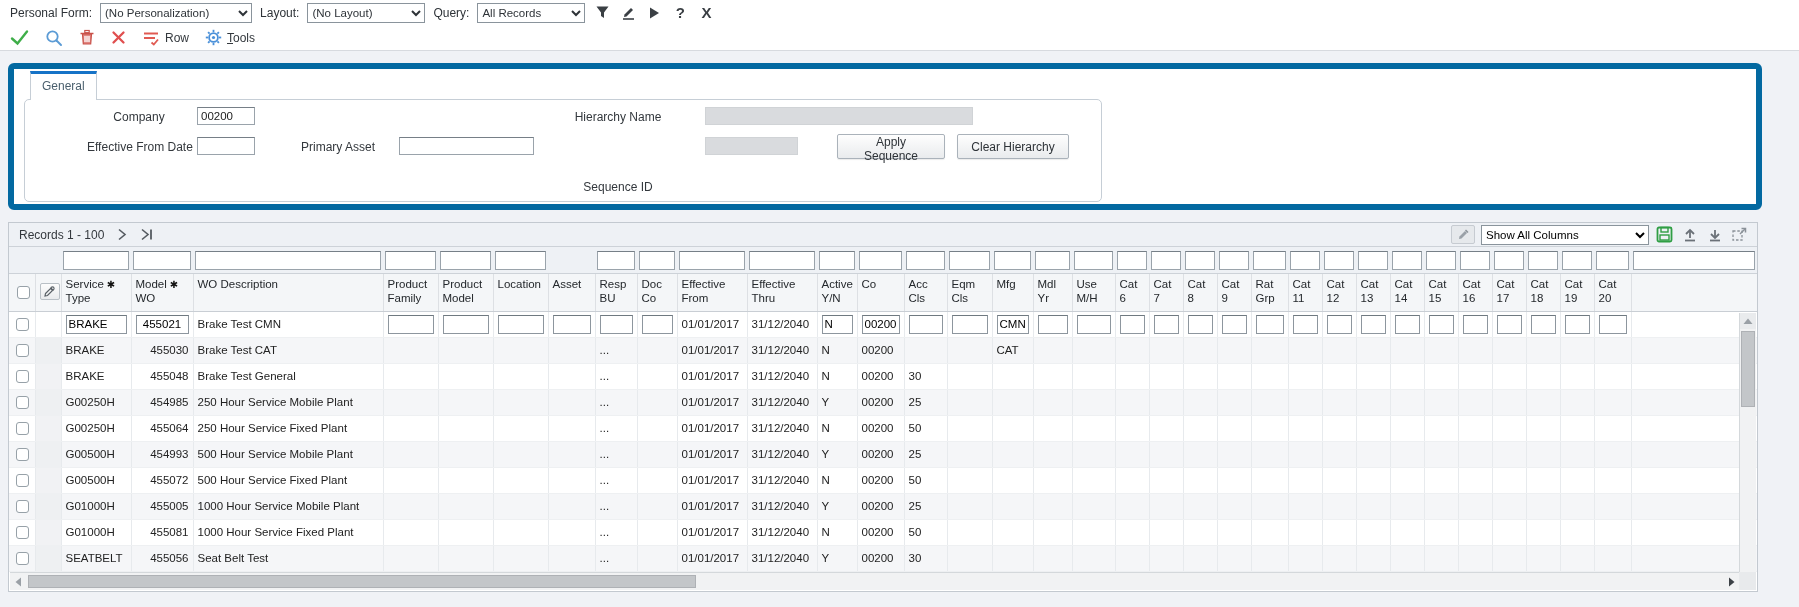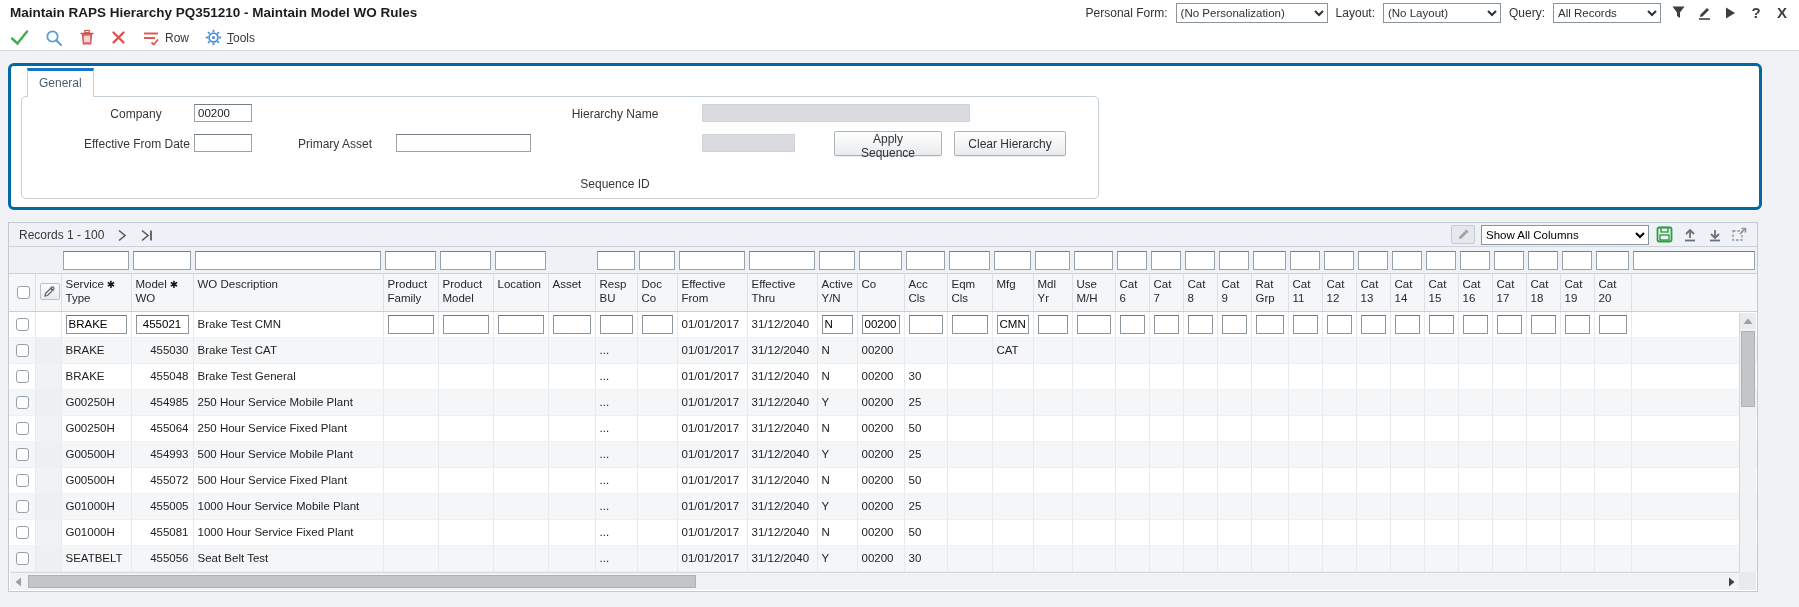--- a/index.html
+++ b/index.html
@@ -35,21 +35,21 @@
     display:flex; padding:0 10px; gap:16px;
   }
   .tool { display:inline-flex; align-items:center; gap:5px; cursor:pointer; }
   .tool-label { font-size:12px; color:#33383d; }
   .uline { text-decoration:underline; }
   
   .content { position:absolute; top:52px; left:0; right:0; bottom:0; background:#f0f2f6; }
   
   .form-panel {
     position:absolute; left:8px; top:11px; width:1754px; height:147px;
-    background:#fff; border:3px solid #0369a1; border-radius:6px;
+    background:#fff; border:6px solid #0369a1; border-radius:6px;
   }
   .tab-strip { position:absolute; left:16px; top:0; height:30px; display:flex; align-items:flex-end; z-index:3; }
   .tab-active {
     background:#fff; border:1px solid #c6ced6; border-bottom:none;
     border-top:3px solid #1673c7;
     padding:5px 11px 7px; font-size:12px; color:#4a5f6d; position:relative; top:1px;
     cursor:default;
   }
   .tab-inactive {
     padding:8px 13px 7px; font-size:12px; font-weight:bold; color:#1265b0; cursor:pointer;
@@ -71,21 +71,21 @@
   }
   
   .grid-panel {
     position:absolute; left:8px; top:170px; width:1750px; height:370px;
     background:#fff; border:1px solid #c3c9d0; overflow:hidden;
   }
   .records-bar {
     height:24px; background:#eef1f5; border-bottom:1px solid #cdd2d8;
     display:flex; align-items:center; justify-content:space-between; padding:0 8px 0 10px;
   }
-  .rb-left { display:flex; align-items:flex-end; gap:12px; }
+  .rb-left { display:flex; align-items:flex-start; gap:12px; }
   .records-label { font-size:12px; color:#33383d; }
   .rb-nav { display:inline-flex; align-items:center; cursor:pointer; }
   .rb-right { display:flex; align-items:center; gap:6px; }
   .customize-box {
     width:24px; height:19px; background:#e6e9ec; border:1px solid #c6cbd1; border-radius:2px;
     display:inline-flex; align-items:center; justify-content:center; cursor:pointer;
   }
   .cols-select {
     font-family:"Liberation Sans",sans-serif; font-size:11.5px; height:20px; width:168px;
     border:1px solid #8a949c; background:#fff;
@@ -139,21 +139,20 @@
   .hs-left { position:absolute; left:0; top:0; bottom:0; width:16px; display:flex; align-items:center; justify-content:center; cursor:pointer; }
   .hs-right { position:absolute; right:0; top:0; bottom:0; width:16px; display:flex; align-items:center; justify-content:center; cursor:pointer; }
   .hs-thumb { position:absolute; left:18px; top:2px; height:13px; width:668px;
     background:#c3c6c9; border:1px solid #aeb1b5; cursor:grab; }
   .scroll-corner { position:absolute; right:1px; bottom:1px; width:17px; height:18px; background:#e8eaec; }
 </style>
 </head>
 <body>
 
 <div class="titlebar">
-  <div class="page-title">Maintain RAPS Hierarchy PQ351210 - Maintain Model WO Rules</div>
   <div class="tb-right">
     <label>Personal Form:</label>
     <select class="sel-pf">
       <option>(No Personalization)</option>
     </select>
     <label>Layout:</label>
     <select class="sel-layout">
       <option>(No Layout)</option>
     </select>
     <label>Query:</label>

